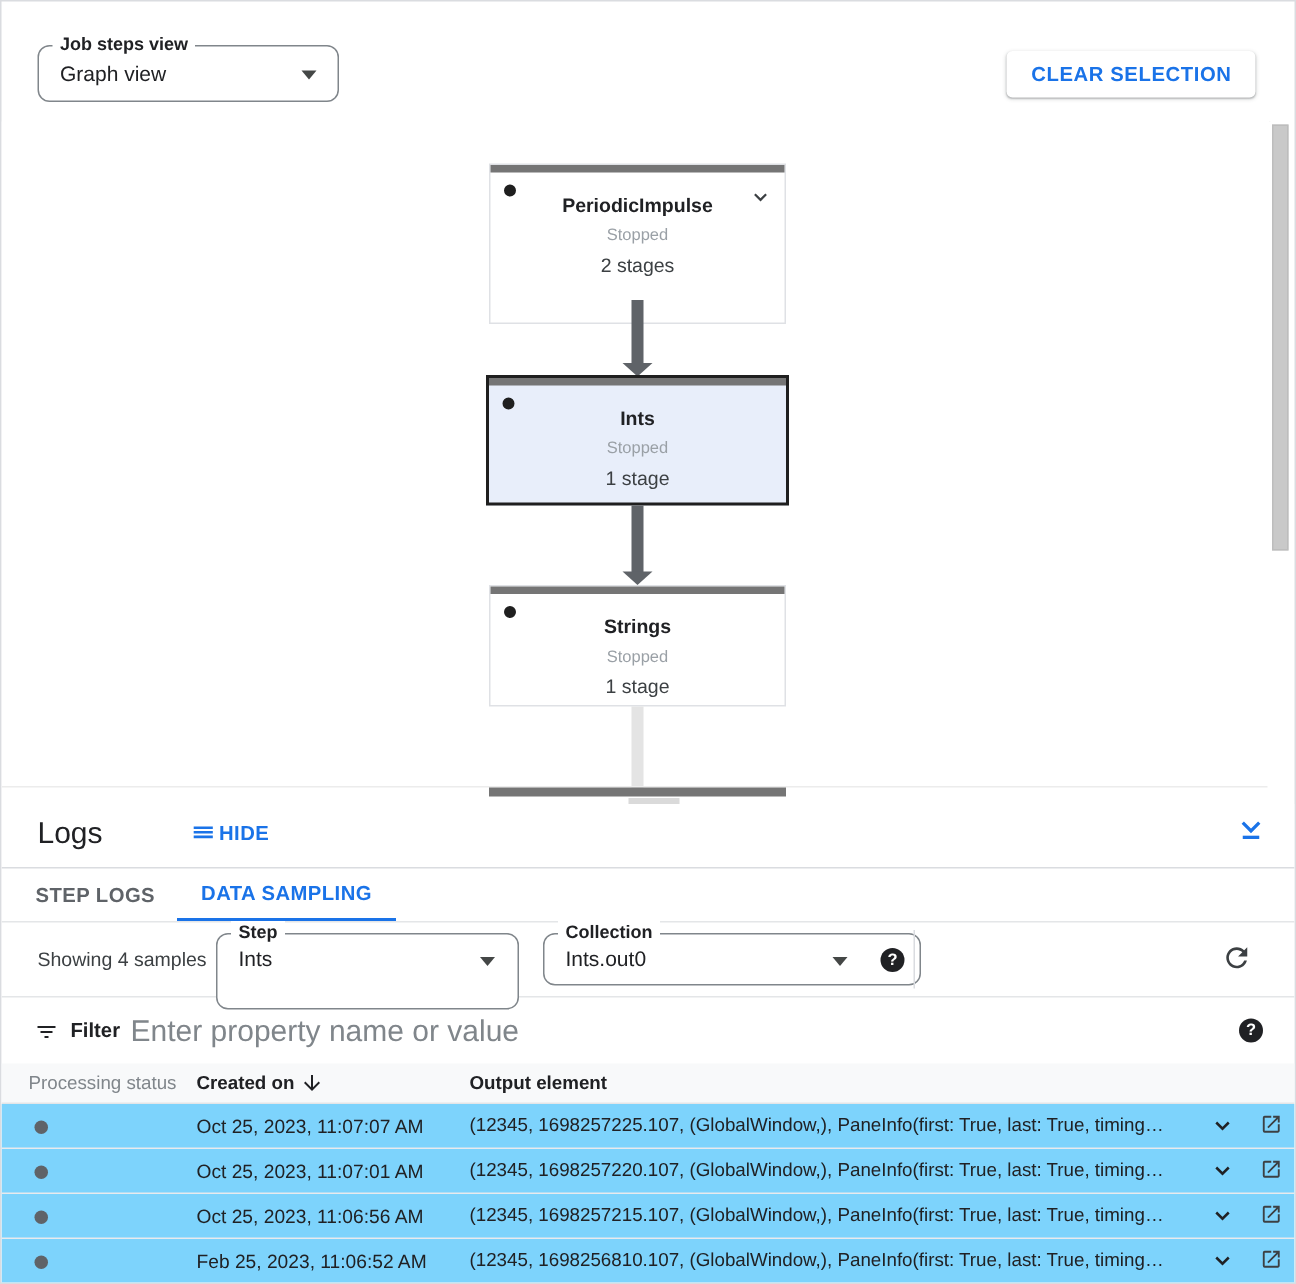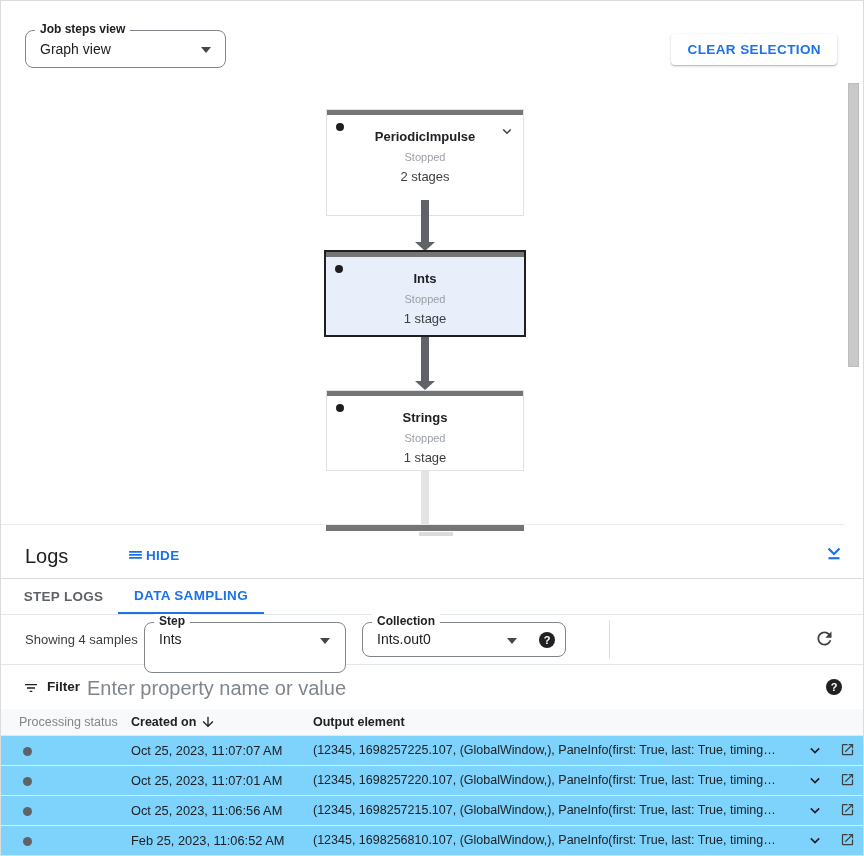--- a/index.html
+++ b/index.html
@@ -67,21 +67,21 @@
          font-size:13.5px; font-weight:bold; letter-spacing:.3px; color:#5f6368; cursor:pointer; }
   .tab.t1 { width:109px; }
   .tab.t2 { width:146px; }
   .tab.active { color:#1a73e8; border-bottom:2px solid #1a73e8; }
 
   .sampling-row { position:relative; height:49px; }
   .showing-text { position:absolute; left:24px; top:17px; font-size:13px; color:#3c4043; }
   #step-select { left:143px; top:7px; width:202px; height:51px; }
   #step-select .select-value { line-height:33px; }
   #step-select .dd-arrow { right:15px; top:15px; }
-  #coll-select { left:361px; top:7px; width:204px; height:35px; }
+  #coll-select { left:361px; top:7px; width:252px; height:35px; }
   #coll-select .select-value { line-height:33px; }
   #coll-select .dd-arrow { right:48px; top:15px; }
   .help-circle { display:inline-flex; align-items:center; justify-content:center;
                  width:16px; height:16px; border-radius:50%; background:#202124; color:#fff;
                  font-size:11px; font-weight:bold; cursor:pointer; }
   #coll-help { position:absolute; right:10px; top:9px; }
   .vdivider { position:absolute; left:608px; top:5px; width:1px; height:39px; background:#dadce0; }
   .refresh-btn { position:absolute; left:812px; top:13px; width:22px; height:22px;
                  background:none; border:none; cursor:pointer; padding:0; }
 

